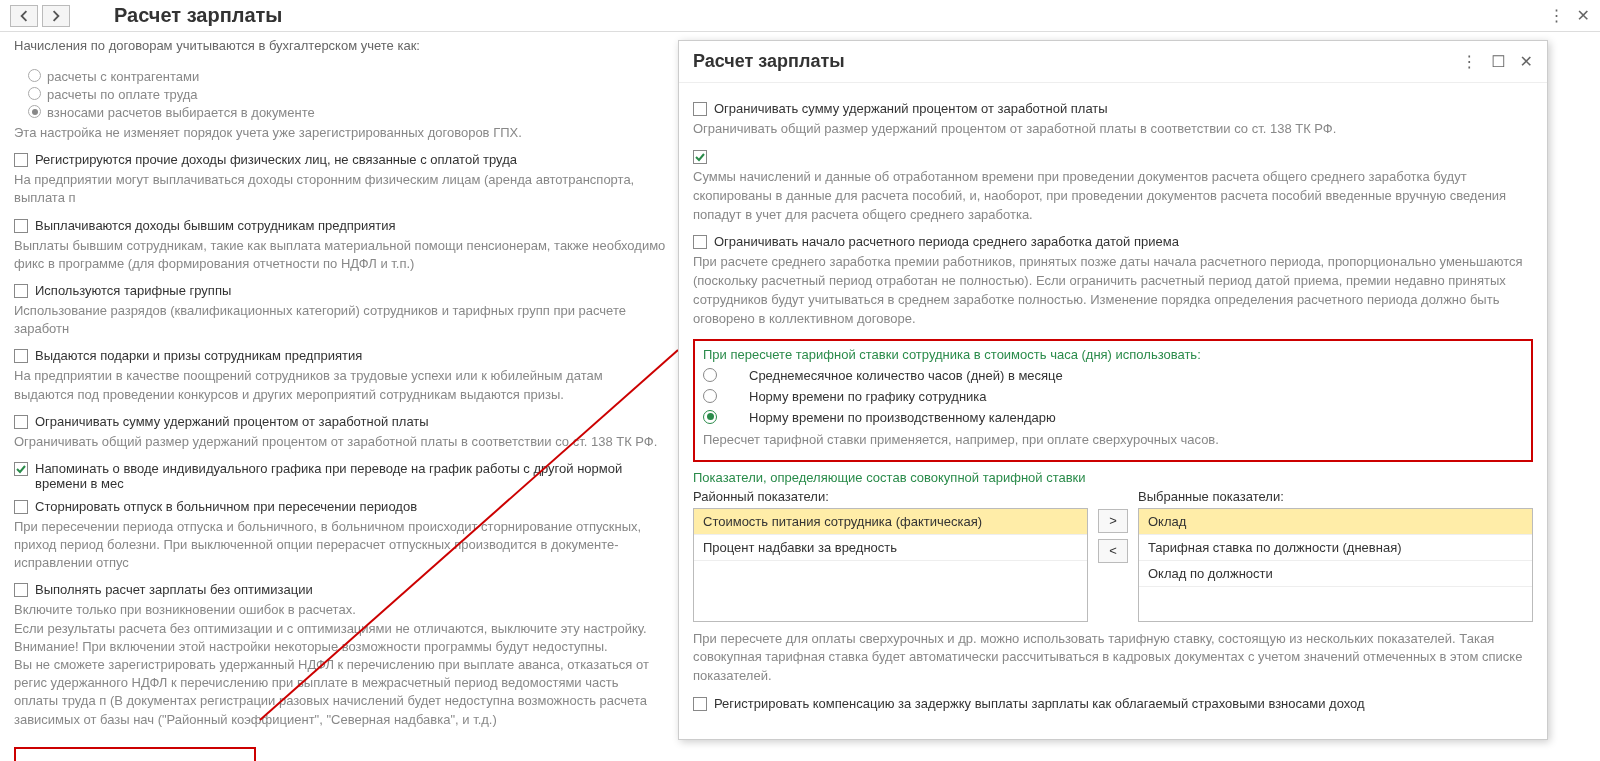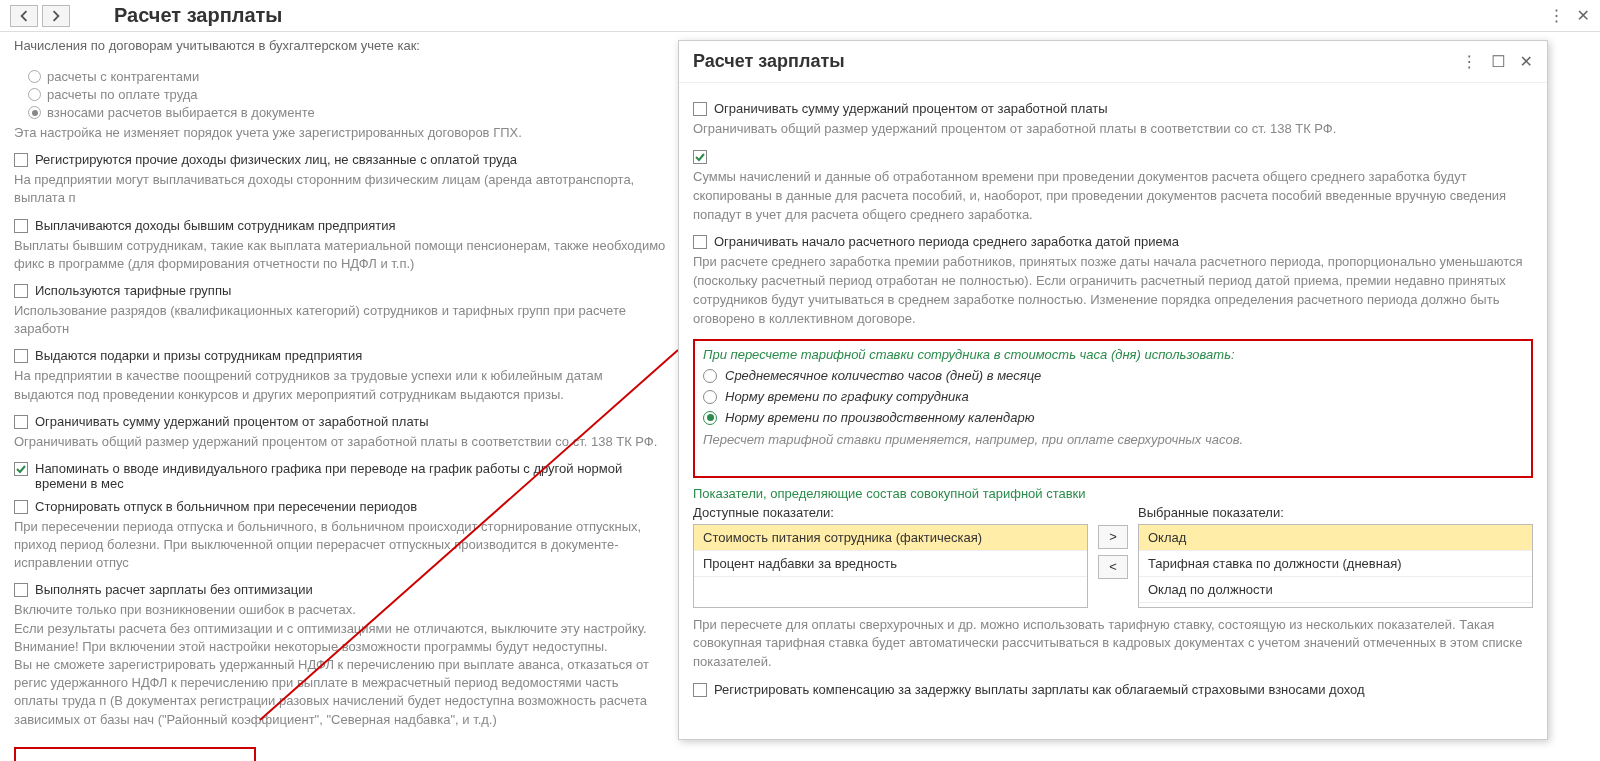--- a/index.html
+++ b/index.html
@@ -5,21 +5,21 @@
 * { box-sizing: border-box; margin: 0; padding: 0; }
 body { font-family: Arial, sans-serif; font-size: 13px; color: #333; background: #fff; width: 1600px; height: 761px; overflow: hidden; position: relative; }
 .topbar { display: flex; align-items: center; padding: 4px 10px; border-bottom: 1px solid #ddd; }
 .nav-btn { width: 28px; height: 22px; border: 1px solid #bbb; background: #f5f5f5; margin-right: 4px; display: flex; align-items: center; justify-content: center; cursor: pointer; }
 .nav-btn svg { width: 12px; height: 12px; }
 .page-title { font-size: 20px; font-weight: 600; margin-left: 40px; }
 .top-right { margin-left: auto; display: flex; gap: 12px; }
 .icon-btn { cursor: pointer; color: #666; font-size: 16px; }
 .left-panel { padding: 6px 14px; width: 680px; }
 .group-label { color: #666; margin-bottom: 16px; }
-.radio-row { display: flex; align-items: center; margin: 3px 0 3px 14px; color: #888; }
+.radio-row { display: flex; align-items: flex-start; margin: 3px 0 3px 14px; color: #888; }
 .radio { width: 13px; height: 13px; border: 1px solid #aaa; border-radius: 50%; margin-right: 6px; display: flex; align-items: center; justify-content: center; }
 .radio.sel::after { content: ""; width: 6px; height: 6px; background: #888; border-radius: 50%; }
 .desc { color: #888; margin: 4px 0 10px 0; line-height: 1.4; }
 .check-row { display: flex; align-items: flex-start; margin: 8px 0 4px 0; }
 .chk { width: 14px; height: 14px; border: 1px solid #888; margin-right: 7px; margin-top: 1px; display: flex; align-items: center; justify-content: center; background: #fff; }
 .chk.on { background: #fff; }
 .chk.on svg { display: block; }
 .chk svg { display: none; width: 12px; height: 12px; }
 .link { color: #1a5490; text-decoration: underline; cursor: pointer; }
 .link-box { border: 2px solid #c00; padding: 17px 8px; display: inline-block; margin-top: 8px; }
@@ -28,30 +28,30 @@
 .popup-hdr { display: flex; align-items: center; padding: 10px 14px; border-bottom: 1px solid #eee; }
 .popup-title { font-size: 18px; font-weight: 600; }
 .popup-hdr-right { margin-left: auto; display: flex; gap: 14px; }
 .popup-body { padding: 10px 14px; overflow-y: auto; flex: 1; }
 .popup-body::-webkit-scrollbar { width: 14px; }
 .popup-body::-webkit-scrollbar-track { background: #f0f0f0; }
 .popup-body::-webkit-scrollbar-thumb { background: #bbb; }
 .p-desc { color: #888; margin: 4px 0 10px 0; line-height: 1.45; }
 .green { color: #2a8b4a; }
 .radio-g { margin: 6px 0; }
-.radio-row2 { display: flex; align-items: flex-end; margin: 6px 0; }
+.radio-row2 { display: flex; align-items: flex-start; margin: 6px 0; gap: 24px; }
 .radio2 { width: 14px; height: 14px; border: 1px solid #888; border-radius: 50%; margin-right: 8px; display: flex; align-items: center; justify-content: center; }
 .radio2.sel { border-color: #2a8b4a; }
 .radio2.sel::after { content: ""; width: 7px; height: 7px; background: #2a8b4a; border-radius: 50%; }
-.red-box { border: 2px solid #c00; padding: 6px 8px 8px 8px; margin: 6px 0; font-style: italic; }
+.red-box { border: 2px solid #c00; padding: 6px 8px 8px 8px; margin: 6px 0; }
 .ind-title { color: #2a8b4a; font-weight: 500; margin: 8px 0 4px 0; }
 .ind-row { display: flex; gap: 10px; align-items: flex-start; }
 .ind-col { flex: 1; }
 .ind-label { margin-bottom: 4px; }
-.listbox { border: 1px solid #bbb; height: 84px; overflow: auto; }
+.listbox { border: 1px solid #bbb; height: 114px; overflow: auto; }
 .listbox .item { padding: 5px 9px; border-bottom: 1px solid #eee; }
 .listbox .item.sel { background: #ffeda8; }
 .move-btns { display: flex; flex-direction: column; gap: 6px; margin-top: 20px; }
 .move-btn { width: 30px; height: 24px; border: 1px solid #bbb; background: #f8f8f8; text-align: center; line-height: 22px; cursor: pointer; }
 </style>
 </head>
 <body>
 
 <div class="topbar">
   <div class="nav-btn">
@@ -189,27 +189,27 @@
           </div>
         <div class="radio-row2">
             <span class="radio2"></span>
             <span>Норму времени по графику сотрудника</span>
           </div>
         <div class="radio-row2">
             <span class="radio2 sel"></span>
             <span>Норму времени по производственному календарю</span>
           </div>
       </div>
-      <div class="p-desc" style="margin-bottom:18px">Пересчет тарифной ставки применяется, например, при оплате сверхурочных часов.</div>
+      <div class="p-desc" style="margin-bottom:2px">Пересчет тарифной ставки применяется, например, при оплате сверхурочных часов.</div>
     </div>
 
     <div class="ind-title">Показатели, определяющие состав совокупной тарифной ставки</div>
     <div class="ind-row">
       <div class="ind-col">
-        <div class="ind-label">Доступные показатели:</div>
+        <div class="ind-label">Районный показатели:</div>
         <div class="listbox">
           <div class="item sel">Стоимость питания сотрудника (фактическая)</div>
           <div class="item">Процент надбавки за вредность</div>
         </div>
       </div>
       <div class="move-btns">
         <div class="move-btn">&gt;</div>
         <div class="move-btn">&lt;</div>
       </div>
       <div class="ind-col">

